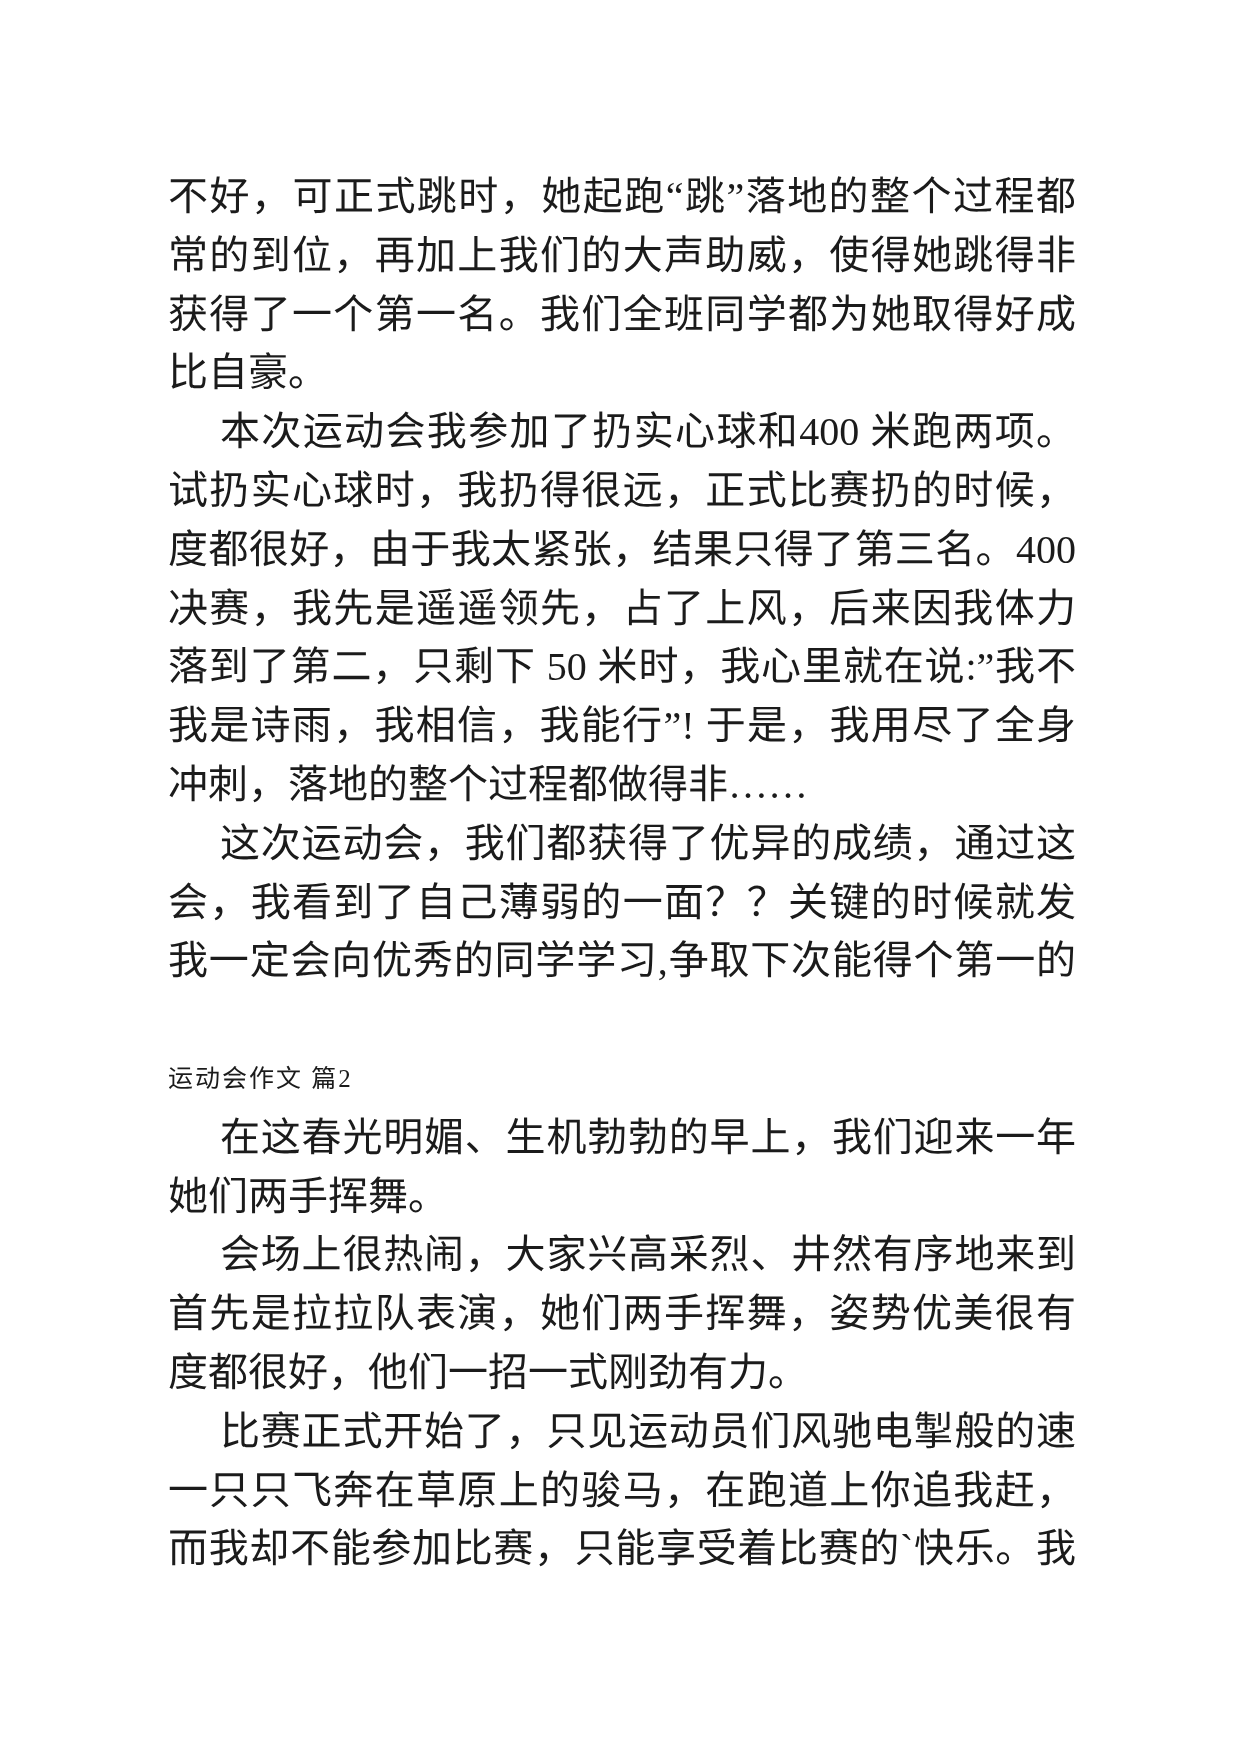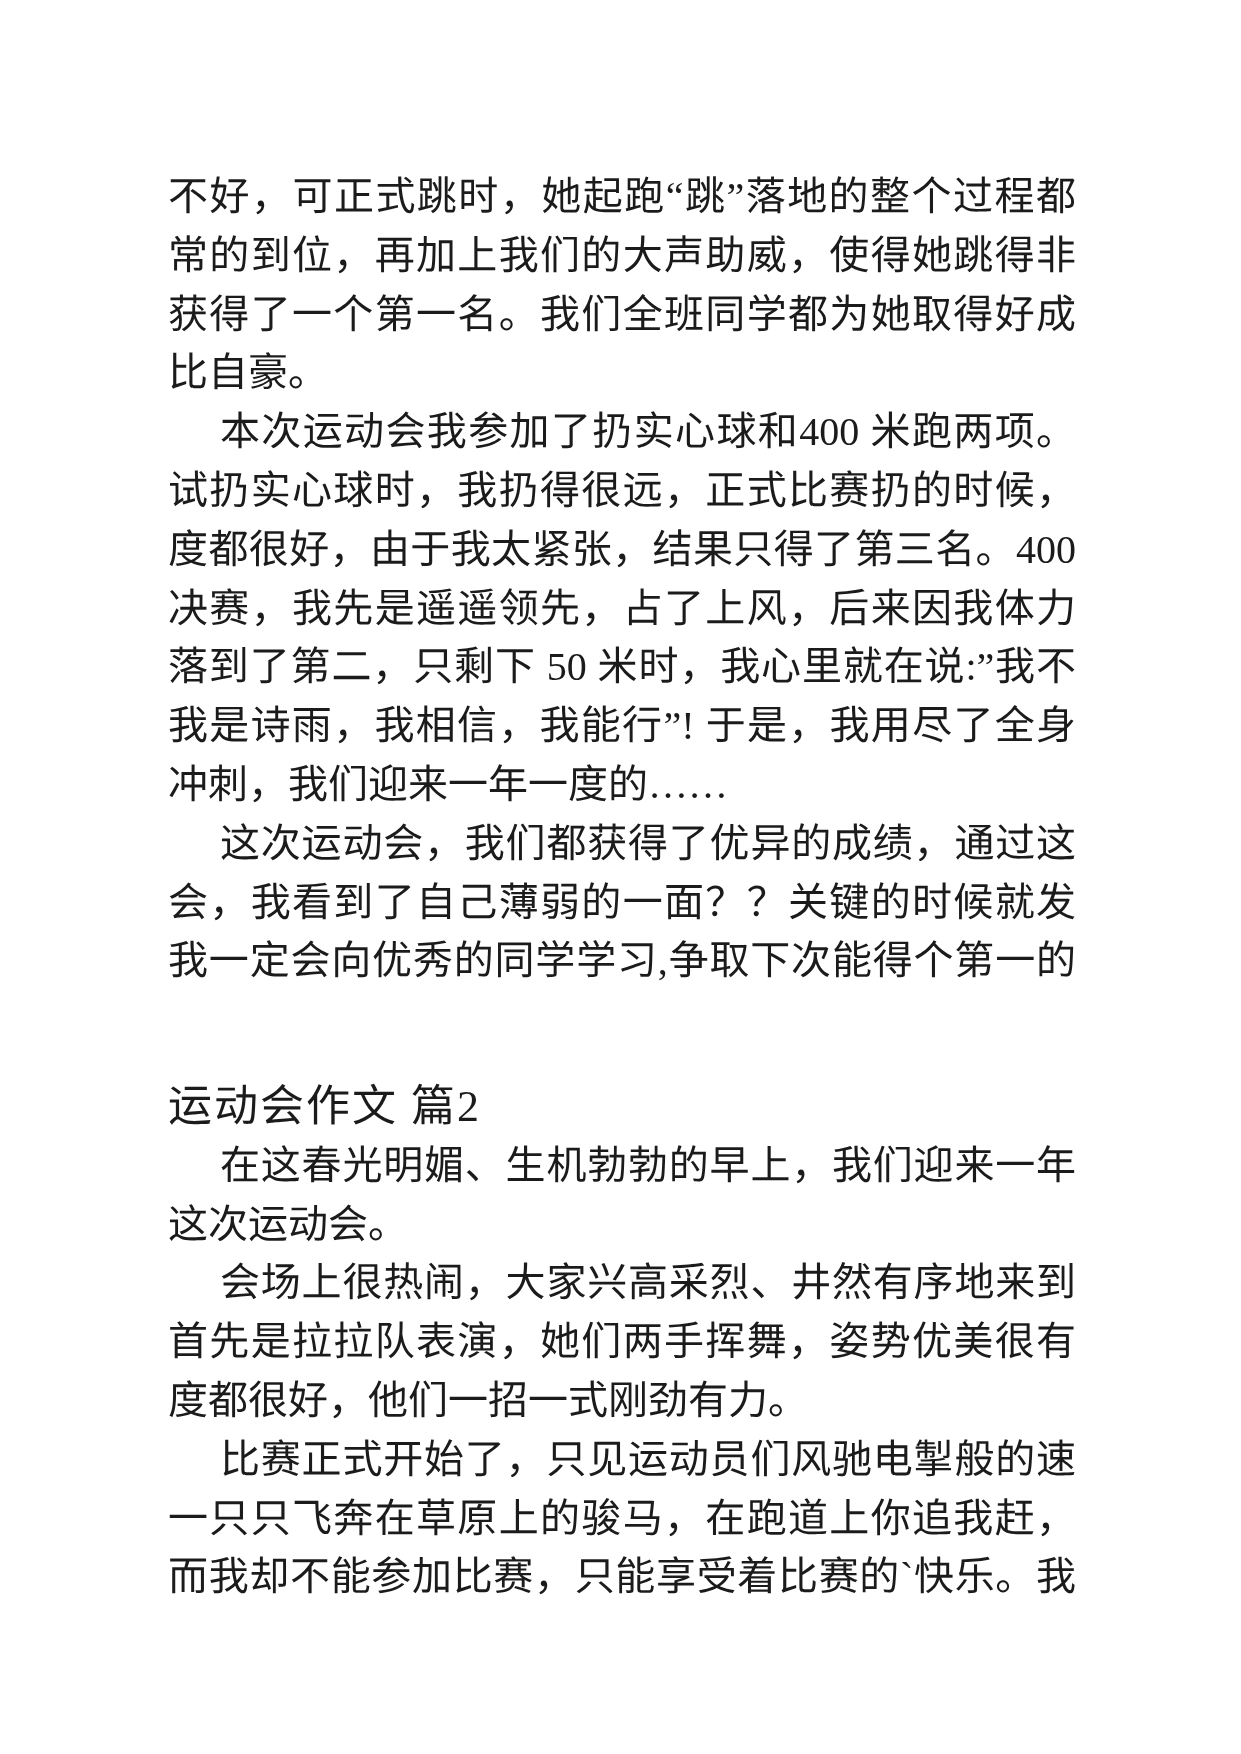--- a/index.html
+++ b/index.html
@@ -32,51 +32,50 @@
     overflow: hidden;
   }
   .line.no-fill {
     text-align: left;
     text-align-last: left;
   }
   .line.indent {
     text-indent: 52px;
   }
   .line.heading {
-    font-size: 44px;
+    font-size: 25px;
     letter-spacing: 2px;
-    margin-top: 28px;
   }
   .line.blank {
     height: 58.8px;
   }
 </style>
 </head>
 <body>
 
 <div class="page">
   <div class="text-block">
       <div class="line">不好，可正式跳时，她起跑“跳”落地的整个过程都做得非</div>
       <div class="line">常的到位，再加上我们的大声助威，使得她跳得非常棒。又</div>
       <div class="line">获得了一个第一名。我们全班同学都为她取得好成绩感到无</div>
       <div class="line no-fill">比自豪。</div>
       <div class="line indent">本次运动会我参加了扔实心球和400 米跑两项。预备前，</div>
       <div class="line">试扔实心球时，我扔得很远，正式比赛扔的时候，姿势”力</div>
       <div class="line">度都很好，由于我太紧张，结果只得了第三名。400 米跑步</div>
       <div class="line">决赛，我先是遥遥领先，占了上风，后来因我体力不足而被</div>
       <div class="line">落到了第二，只剩下 50 米时，我心里就在说:”我不是别人，</div>
       <div class="line">我是诗雨，我相信，我能行”! 于是，我用尽了全身的力气</div>
-      <div class="line no-fill">冲刺，我们迎来一年一度的……</div>
+      <div class="line no-fill">冲刺，落地的整个过程都做得非……</div>
       <div class="line indent">这次运动会，我们都获得了优异的成绩，通过这次运动</div>
       <div class="line">会，我看到了自己薄弱的一面？？关键的时候就发挥不好。</div>
       <div class="line">我一定会向优秀的同学学习,争取下次能得个第一的好成绩。</div>
       <div class="line no-fill blank"></div>
       <div class="line no-fill heading">运动会作文 篇2</div>
       <div class="line indent">在这春光明媚、生机勃勃的早上，我们迎来一年一度的</div>
-      <div class="line no-fill">这次运动会。</div>
+      <div class="line no-fill">她们两手挥舞。</div>
       <div class="line indent">会场上很热闹，大家兴高采烈、井然有序地来到操场。</div>
       <div class="line">首先是拉拉队表演，她们两手挥舞，姿势优美很有秩序。轮</div>
       <div class="line no-fill">度都很好，他们一招一式刚劲有力。</div>
       <div class="line indent">比赛正式开始了，只见运动员们风驰电掣般的速度，像</div>
       <div class="line">一只只飞奔在草原上的骏马，在跑道上你追我赶，发奋拼搏。</div>
       <div class="line">而我却不能参加比赛，只能享受着比赛的`快乐。我问自己：</div>
     </div>
 </div>
 
 </body></html>

